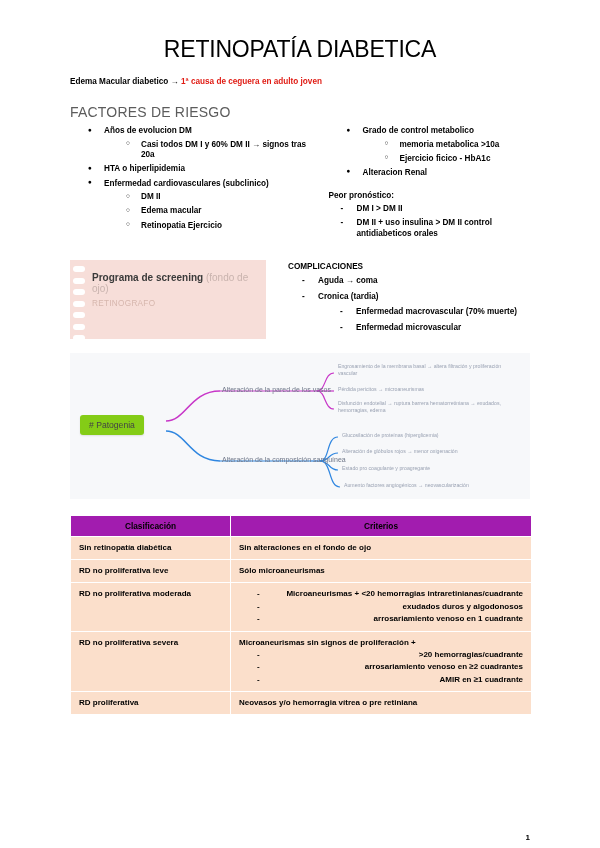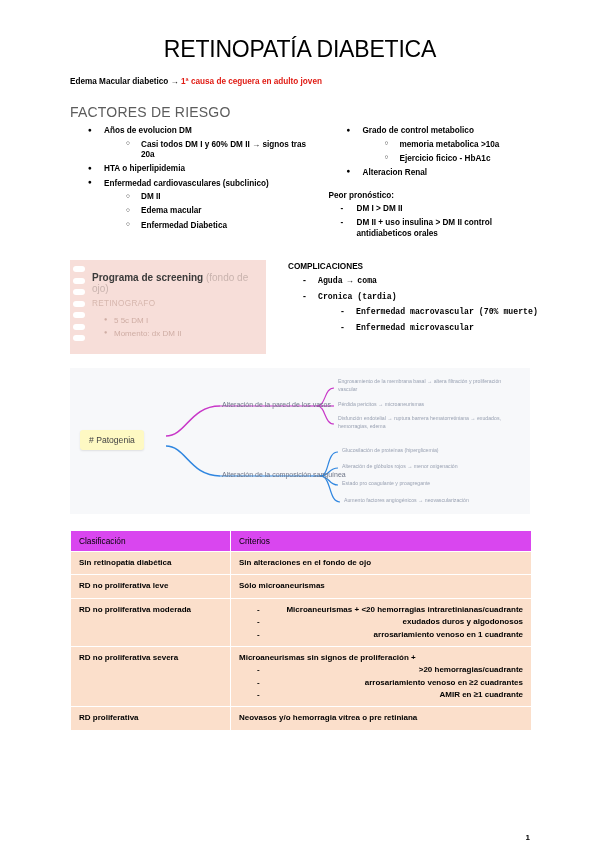--- a/index.html
+++ b/index.html
@@ -177,21 +177,20 @@
     font-weight: bold;
     padding-top: 2px;
   }
   .complic-title { margin-bottom: 5px; }
   ul.dash2 {
     list-style: none; margin: 0; padding: 0 0 0 12px;
   }
   ul.dash2 > li {
     position: relative; padding-left: 18px; margin-bottom: 5px;
     line-height: 1.3;
-    font-family: Liberation Mono, monospace;
   }
   ul.dash2 > li::before {
     content: "-"; position: absolute; left: 2px; top: 0;
   }
   ul.dash3 {
     list-style: none; margin: 5px 0 0 0; padding: 0 0 0 20px;
   }
   ul.dash3 > li {
     position: relative; padding-left: 18px; margin-bottom: 5px;
   }
@@ -204,21 +203,21 @@
     margin: 14px 70px 0 70px;
     background: #f7f8fa;
     height: 146px;
     position: relative;
   }
   .diagram-wrap svg { display: block; }
 
   .node-root {
     position: absolute;
     left: 10px; top: 62px;
-    background: #fef9c3;
+    background: #84cc16;
     border-radius: 3px;
     padding: 5px 9px;
     font-size: 8.6px;
     color: #444;
     box-shadow: 0 1px 2px rgba(0,0,0,0.10);
   }
   .lbl {
     position: absolute;
     font-size: 6.4px;
     color: #8e96a8;
@@ -230,25 +229,25 @@
 
   
   table.class-table {
     margin: 16px 70px 0 70px;
     border-collapse: collapse;
     width: 462px;
     font-size: 8px;
     font-weight: bold;
   }
   table.class-table th {
-    background: #d946ef;
+    background: #a21caf;
     border: 1px solid #ffffff;
     padding: 5px 8px;
-    text-align: left;
-    font-weight: normal;
+    text-align: center;
+    font-weight: bold;
     font-size: 8.3px;
   }
   table.class-table td {
     background: #fbdfcb;
     border: 1px solid #ffffff;
     padding: 5px 8px;
     vertical-align: top;
     line-height: 1.42;
   }
   table.class-table td.col1 { width: 160px; }
@@ -292,21 +291,21 @@
           <ul class="lvl2">
             <li>Casi todos DM I y 60% DM II → signos tras 20a</li>
           </ul>
         </li>
         <li>HTA o hiperlipidemia</li>
         <li>
           <span>Enfermedad cardiovasculares (subclinico)</span>
           <ul class="lvl2">
             <li>DM II</li>
             <li>Edema macular</li>
-            <li>Enfermedad Diabetica</li>
+            <li>Retinopatia Ejercicio</li>
           </ul>
         </li>
       </ul>
     </div>
 
     <div class="col-right">
       <ul class="lvl1">
         <li>
           <span>Grado de control metabolico</span>
           <ul class="lvl2">
@@ -334,24 +333,20 @@
         <span></span>
         <span></span>
         <span></span>
         <span></span>
       </div>
       <div class="pink-title">
         <span>Programa de screening</span>
         <span class="faded-paren">(fondo de ojo)</span>
       </div>
       <div class="pink-sub">RETINOGRAFO</div>
-      <ul class="pink-list">
-        <li>5 5c DM I</li>
-        <li>Momento: dx DM II</li>
-      </ul>
     </div>
 
     <div class="complic">
       <div class="complic-title">COMPLICACIONES</div>
       <ul class="dash2">
         <li>Aguda → coma</li>
         <li>
           <span>Cronica (tardia)</span>
           <ul class="dash3">
             <li>Enfermedad macrovascular (70% muerte)</li>

